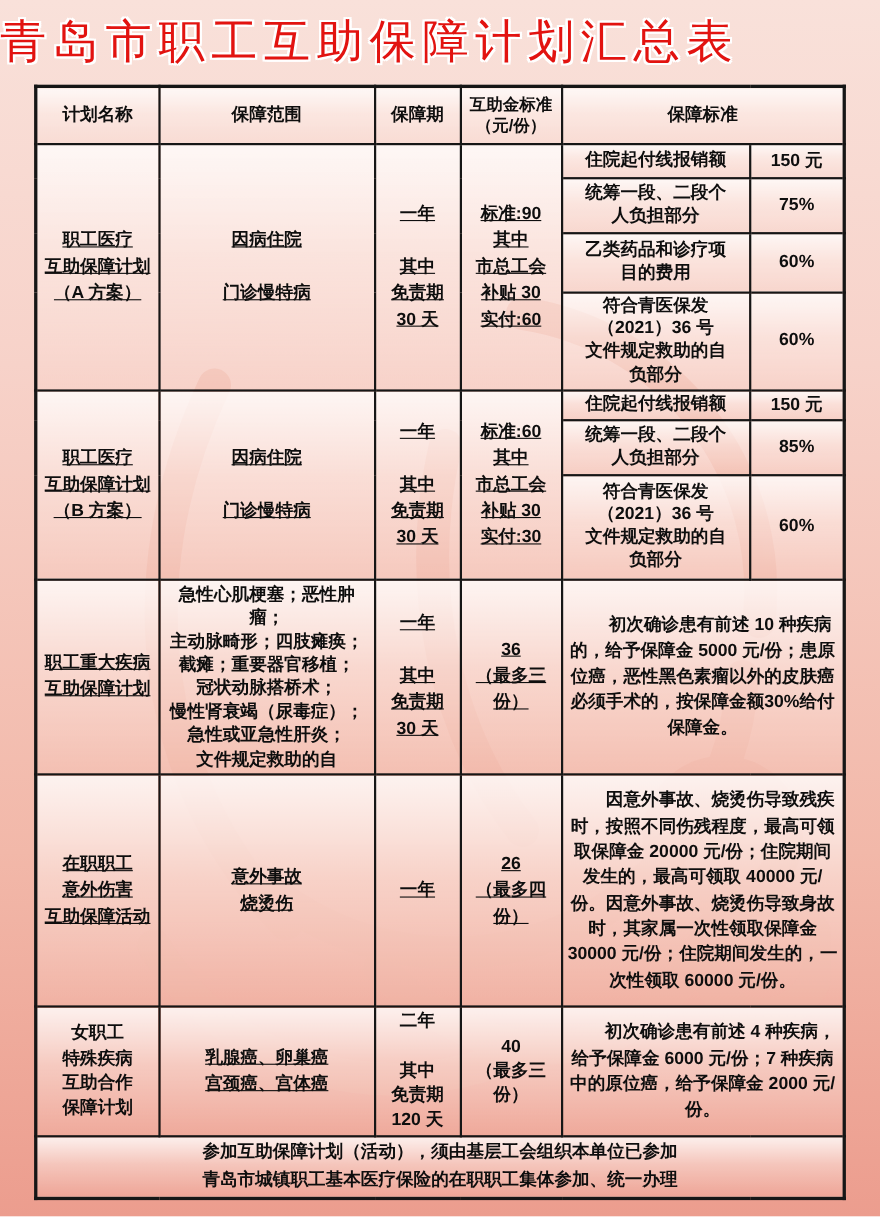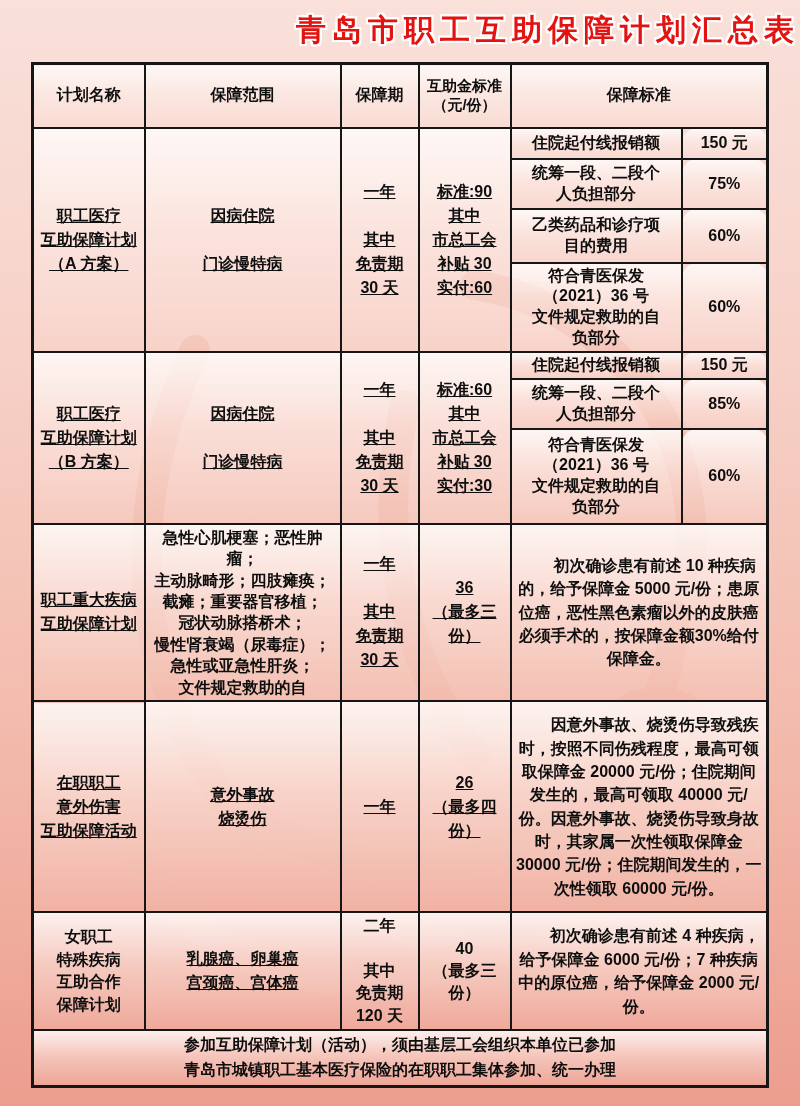--- a/index.html
+++ b/index.html
@@ -1,40 +1,40 @@
 <!DOCTYPE html>
 <html><head>
 <meta charset="utf-8">
 <style>
   html,body{margin:0;padding:0;}
   body{width:800px;height:1106px;font-family:"Liberation Sans","DejaVu Sans",sans-serif;}
   .poster{position:relative;width:800px;height:1106px;overflow:hidden;
     background:linear-gradient(180deg,#f9e1da 0%,#f7d2c9 30%,#f2b8a9 70%,#ec9d8e 100%);}
   .watermark{position:absolute;left:45px;top:235px;width:710px;height:780px;z-index:1;pointer-events:none;}
-  .title{position:relative;z-index:2;margin:0;padding:10px 0 0 0;text-align:right;
+  .title{position:relative;z-index:2;margin:0;padding:10px 0 0 0;text-align:left;
     font-family:"Liberation Serif","DejaVu Serif",serif;
-    font-size:30px;font-weight:700;letter-spacing:6px;color:#e21310;
+    font-size:42px;font-weight:400;letter-spacing:6px;color:#e21310;
     text-shadow:-2px -2px 0 #fff, 2px -2px 0 #fff, -2px 2px 0 #fff, 2px 2px 0 #fff,
                  0 -2px 0 #fff, 0 2px 0 #fff, -2px 0 0 #fff, 2px 0 0 #fff;}
   table.main{position:relative;z-index:2;margin:11px auto 0 auto;width:735px;
     border-collapse:collapse;table-layout:fixed;border:3px solid #161616;}
   table.main th,table.main td{border:2px solid #161616;padding:2px 4px;
     text-align:center;vertical-align:middle;color:#0e0e0e;font-weight:bold;font-size:16px;
     background:linear-gradient(180deg,rgba(255,252,251,0.85) 0%,rgba(255,243,239,0.45) 45%,rgba(253,221,212,0.10) 100%);
     overflow:hidden;}
   .pre{white-space:pre-line;}
   .lh{line-height:1.5;text-decoration:underline;}
   th{font-size:16.5px;}
   .scope-list{font-size:15px;line-height:1.34;}
   .bdesc{font-size:16px;line-height:1.3;margin-top:36px;}
-  .bval{font-size:16.5px;border-radius:15px;}
+  .bval{font-size:16.5px;}
   .benefit-para{text-align:justify;text-indent:2em;padding:8px 12px 8px 12px;
     font-size:16.5px;line-height:1.46;}
   .note-cell{font-size:17px;line-height:1.55;}
-  .tr-head{height:64px}
+  .tr-head{height:52px}
   .tr-r1a{height:31px}.tr-r1b{height:50px}.tr-r1c{height:54px}.tr-r1d{height:88px}
   .tr-r2a{height:25px}.tr-r2b{height:50px}.tr-r2c{height:95px}
   .tr-r3{height:147px}.tr-r4{height:211px}.tr-r5{height:112px}.tr-note{height:52px}
 </style>
 </head>
 <body>
 
 <div class="poster">
 
   <svg class="watermark" viewBox="0 0 710 780">

